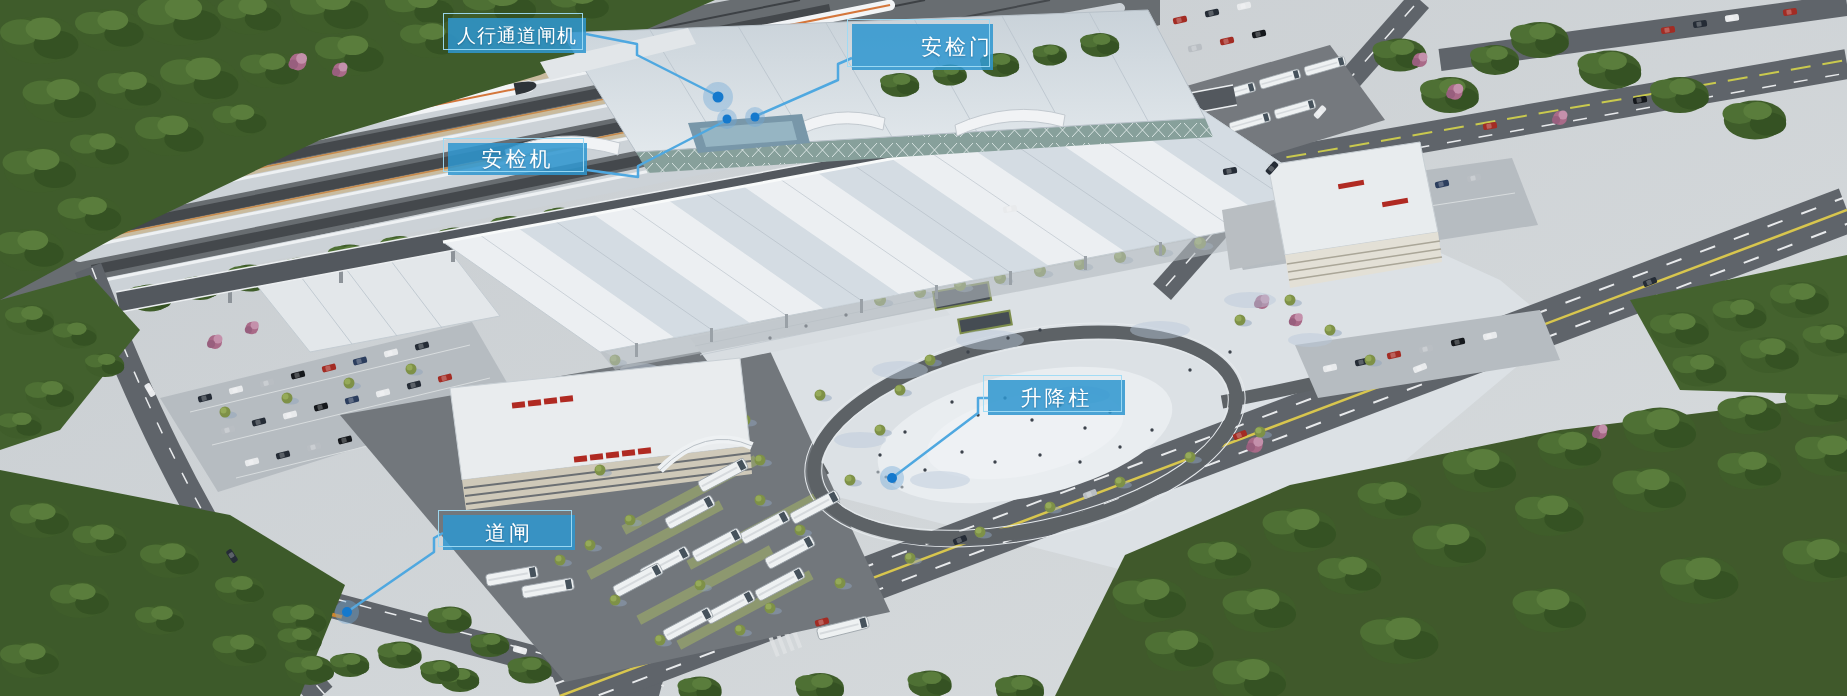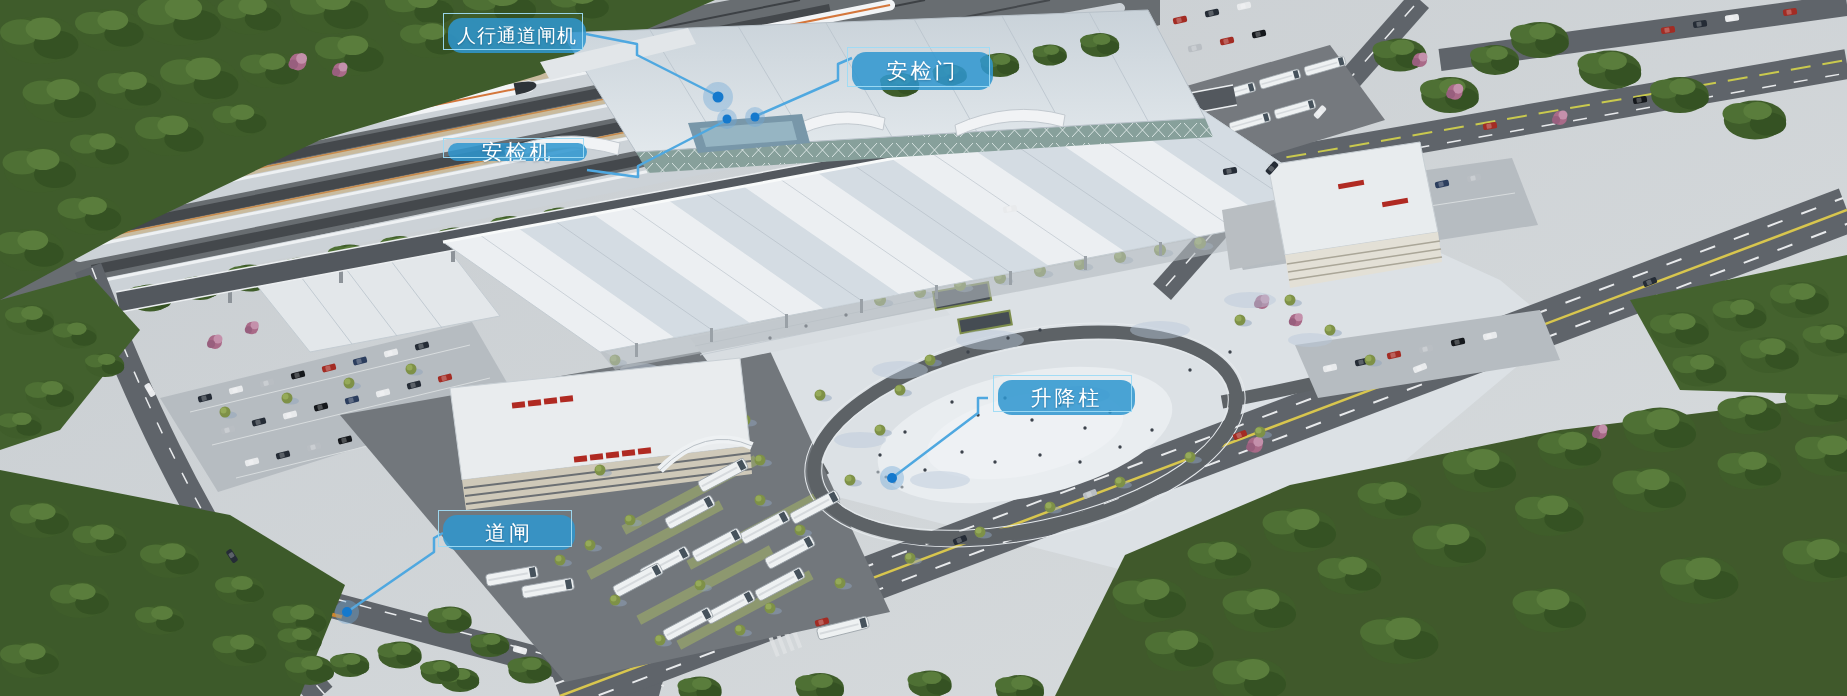--- a/index.html
+++ b/index.html
@@ -1,21 +1,21 @@
 <!DOCTYPE html>
 <html><head>
 <meta charset="utf-8">
 <style>
   html,body{margin:0;padding:0;background:#1b1e22;}
   .stage{position:relative;width:1847px;height:696px;overflow:hidden;
          font-family:"Liberation Sans",sans-serif;background:#ced3d6;}
   .scene{position:absolute;left:0;top:0;}
   .callout{position:absolute;display:flex;align-items:center;justify-content:center;
            background:rgba(46,150,207,0.86);color:#ffffff;font-size:21px;letter-spacing:3px;
-           text-shadow:0 1px 2px rgba(0,40,70,0.35);cursor:pointer;z-index:5;border-radius:14px;}
+           text-shadow:0 1px 2px rgba(0,40,70,0.35);cursor:pointer;z-index:5;}
   .callout::before{content:"";position:absolute;top:-5px;left:-5px;width:100%;height:100%;
            border:1px solid rgba(158,219,244,0.95);pointer-events:none;}
 </style>
 </head>
 <body>
 
 <div class="stage">
 
 <svg class="scene" width="1847" height="696" viewBox="0 0 1847 696">
   <defs>
@@ -634,26 +634,26 @@
     <circle cx="892" cy="478" r="12" fill-opacity="0.4" stroke="none" fill="#6fa8d6"></circle>
     <circle cx="892" cy="478" r="5" stroke="none" fill="#1579cd"></circle>
     <circle cx="347" cy="612" r="12" fill-opacity="0.4" stroke="none" fill="#6fa8d6"></circle>
     <circle cx="347" cy="612" r="5" stroke="none" fill="#1579cd"></circle>
   </g>
 </svg>
 
 <div class="callout" style="left:448px;top:18px;width:138px;height:35px;font-size:19px;letter-spacing:1px;">
   <span>人行通道闸机</span>
 </div>
-<div class="callout" style="left:852px;top:52px;width:141px;height:38px;">
+<div class="callout" style="left:852px;top:24px;width:141px;height:46px;justify-content:flex-end;">
   <span>安检门</span>
 </div>
-<div class="callout" style="left:448px;top:143px;width:139px;height:18px;">
+<div class="callout" style="left:448px;top:143px;width:139px;height:32px;">
   <span>安检机</span>
 </div>
-<div class="callout" style="left:988px;top:380px;width:137px;height:35px;margin-left:10px;">
+<div class="callout" style="left:988px;top:380px;width:137px;height:35px;">
   <span>升降柱</span>
 </div>
 <div class="callout" style="left:443px;top:515px;width:132px;height:35px;">
   <span>道闸</span>
 </div>
 
 </div>
 
 </body></html>

